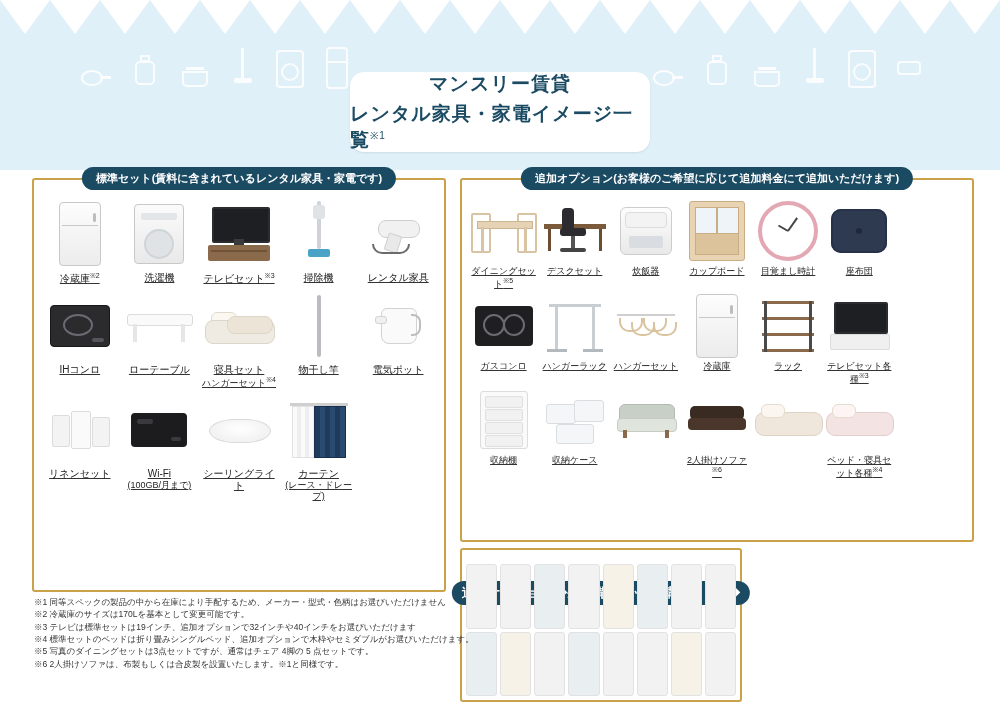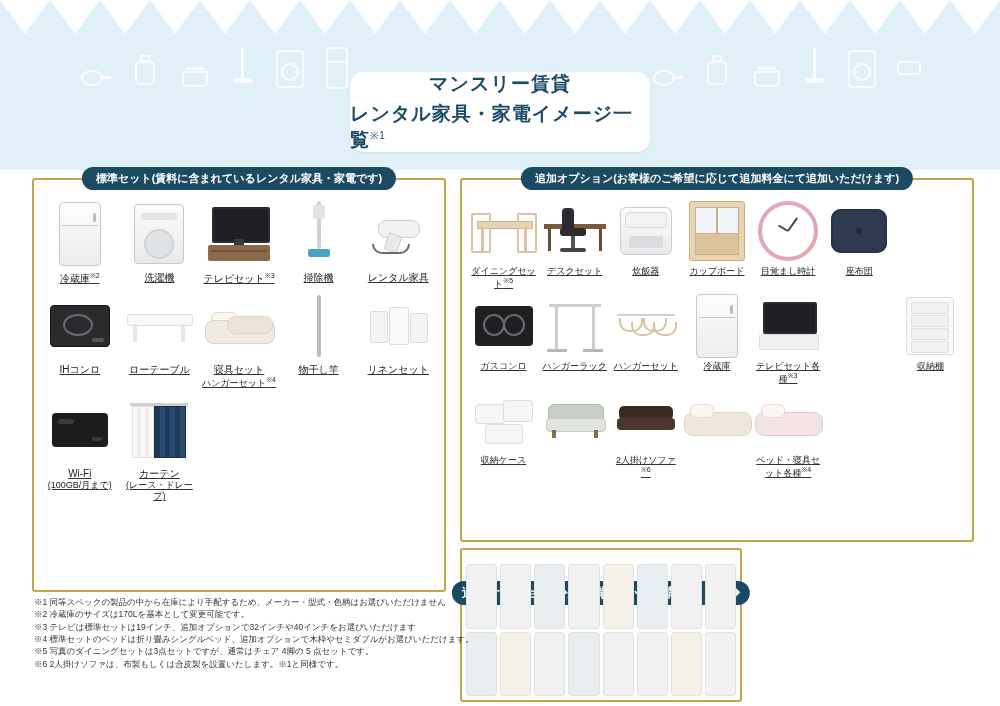--- a/index.html
+++ b/index.html
@@ -442,20 +442,30 @@
       <div class="item">
         <div class="pic">
             <div class="pole">
               <div class="cap2"></div>
               <div class="bar"></div>
             </div>
           </div>
         <div class="cap"><span>物干し竿</span></div>
       </div>
 
+      <div class="item">
+        <div class="pic">
+            <div class="kettle">
+              <div class="b"></div>
+              <div class="sp"></div>
+              <div class="h"></div>
+            </div>
+          </div>
+        <div class="cap"><span>電気ポット</span></div>
+      </div>
 
       <div class="item">
         <div class="pic">
             <div class="linen">
               <div class="t1s"></div>
               <div class="t2s"></div>
               <div class="t3s"></div>
             </div>
           </div>
         <div class="cap"><span>リネンセット</span></div>
@@ -464,20 +474,28 @@
       <div class="item">
         <div class="pic">
             <div class="wifi"></div>
           </div>
         <div class="cap">
           <span>Wi-Fi</span>
           <span class="sub">(100GB/月まで)</span>
         </div>
       </div>
 
+      <div class="item">
+        <div class="pic">
+            <div class="ceil">
+              <div class="d"></div>
+            </div>
+          </div>
+        <div class="cap"><span>シーリングライト</span></div>
+      </div>
 
       <div class="item">
         <div class="pic">
             <div class="curtain">
               <div class="rod2"></div>
               <div class="lc"></div>
               <div class="rc"></div>
             </div>
           </div>
         <div class="cap">
@@ -597,20 +615,33 @@
         <div class="cap"><span>ハンガーセット</span></div>
       </div>
 
       <div class="item">
         <div class="pic">
             <div class="fridge"></div>
           </div>
         <div class="cap"><span>冷蔵庫</span></div>
       </div>
 
+      <div class="item">
+        <div class="pic">
+            <div class="rack">
+              <div class="sh s1"></div>
+              <div class="sh s2"></div>
+              <div class="sh s3"></div>
+              <div class="sh s4"></div>
+              <div class="v a"></div>
+              <div class="v b"></div>
+            </div>
+          </div>
+        <div class="cap"><span>ラック</span></div>
+      </div>
 
       <div class="item">
         <div class="pic">
             <div class="tvrack">
               <div class="s"></div>
               <div class="b"></div>
             </div>
           </div>
         <div class="cap"><span>テレビセット各種</span><sup>※3</sup></div>
       </div>

